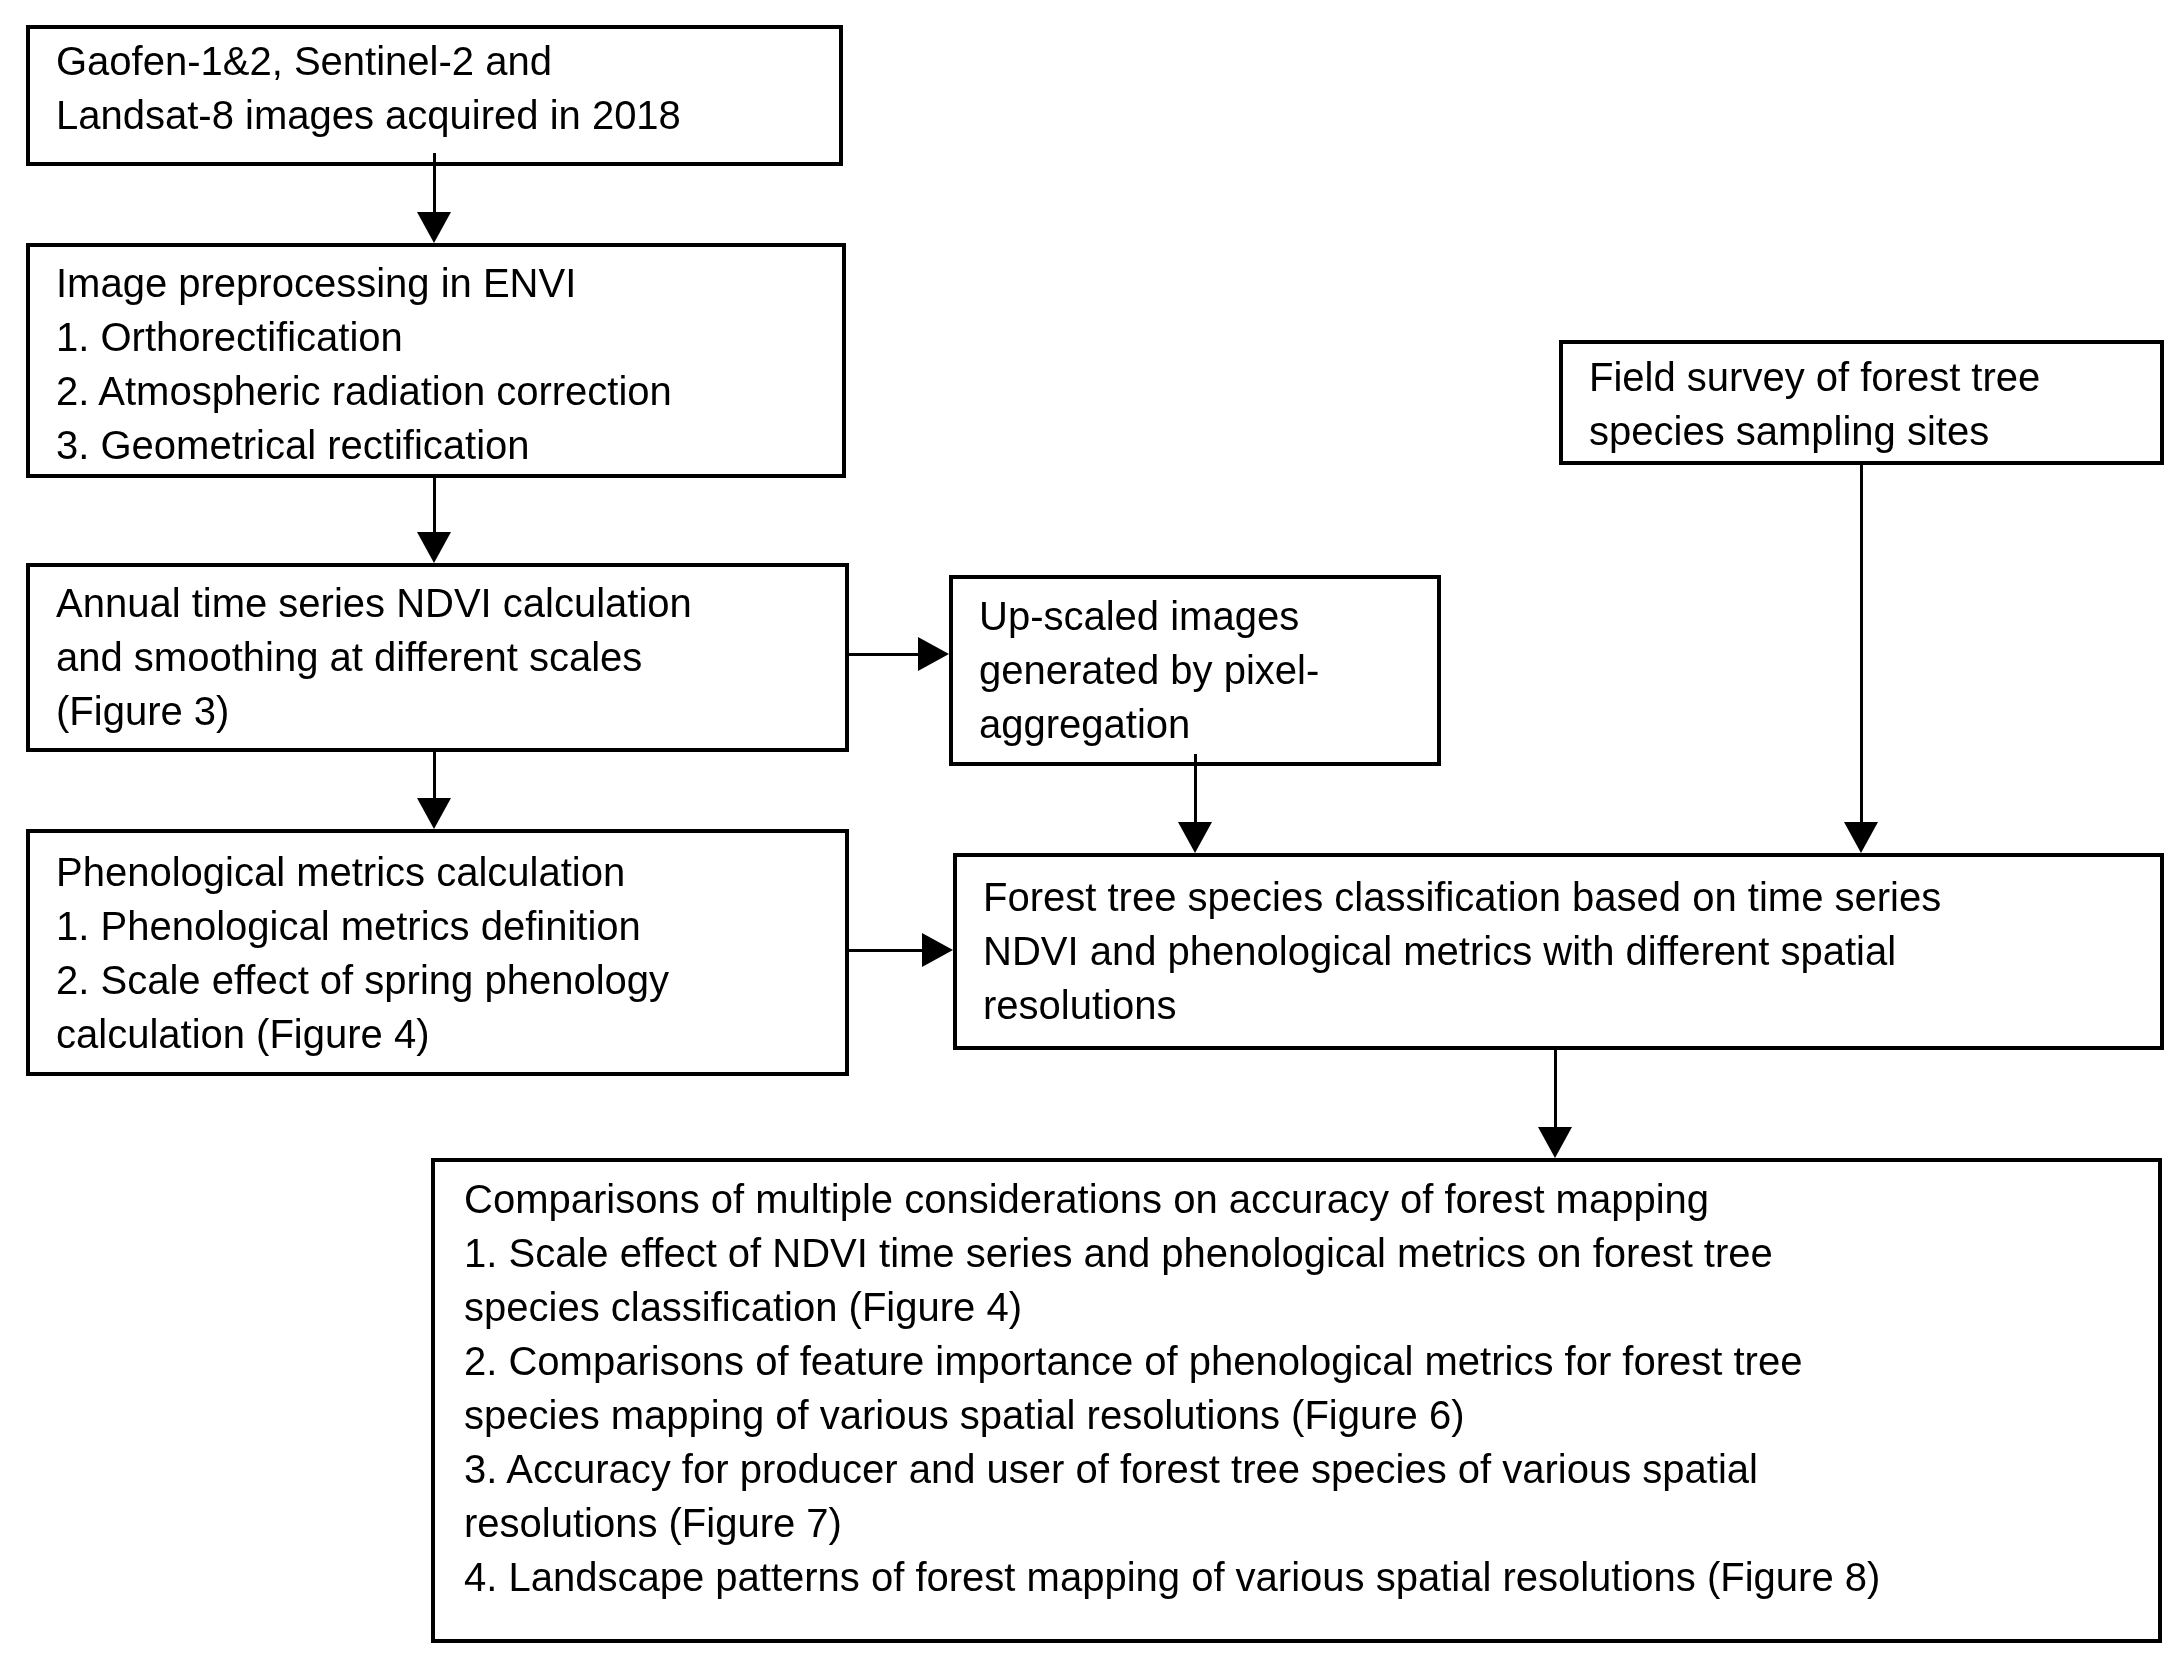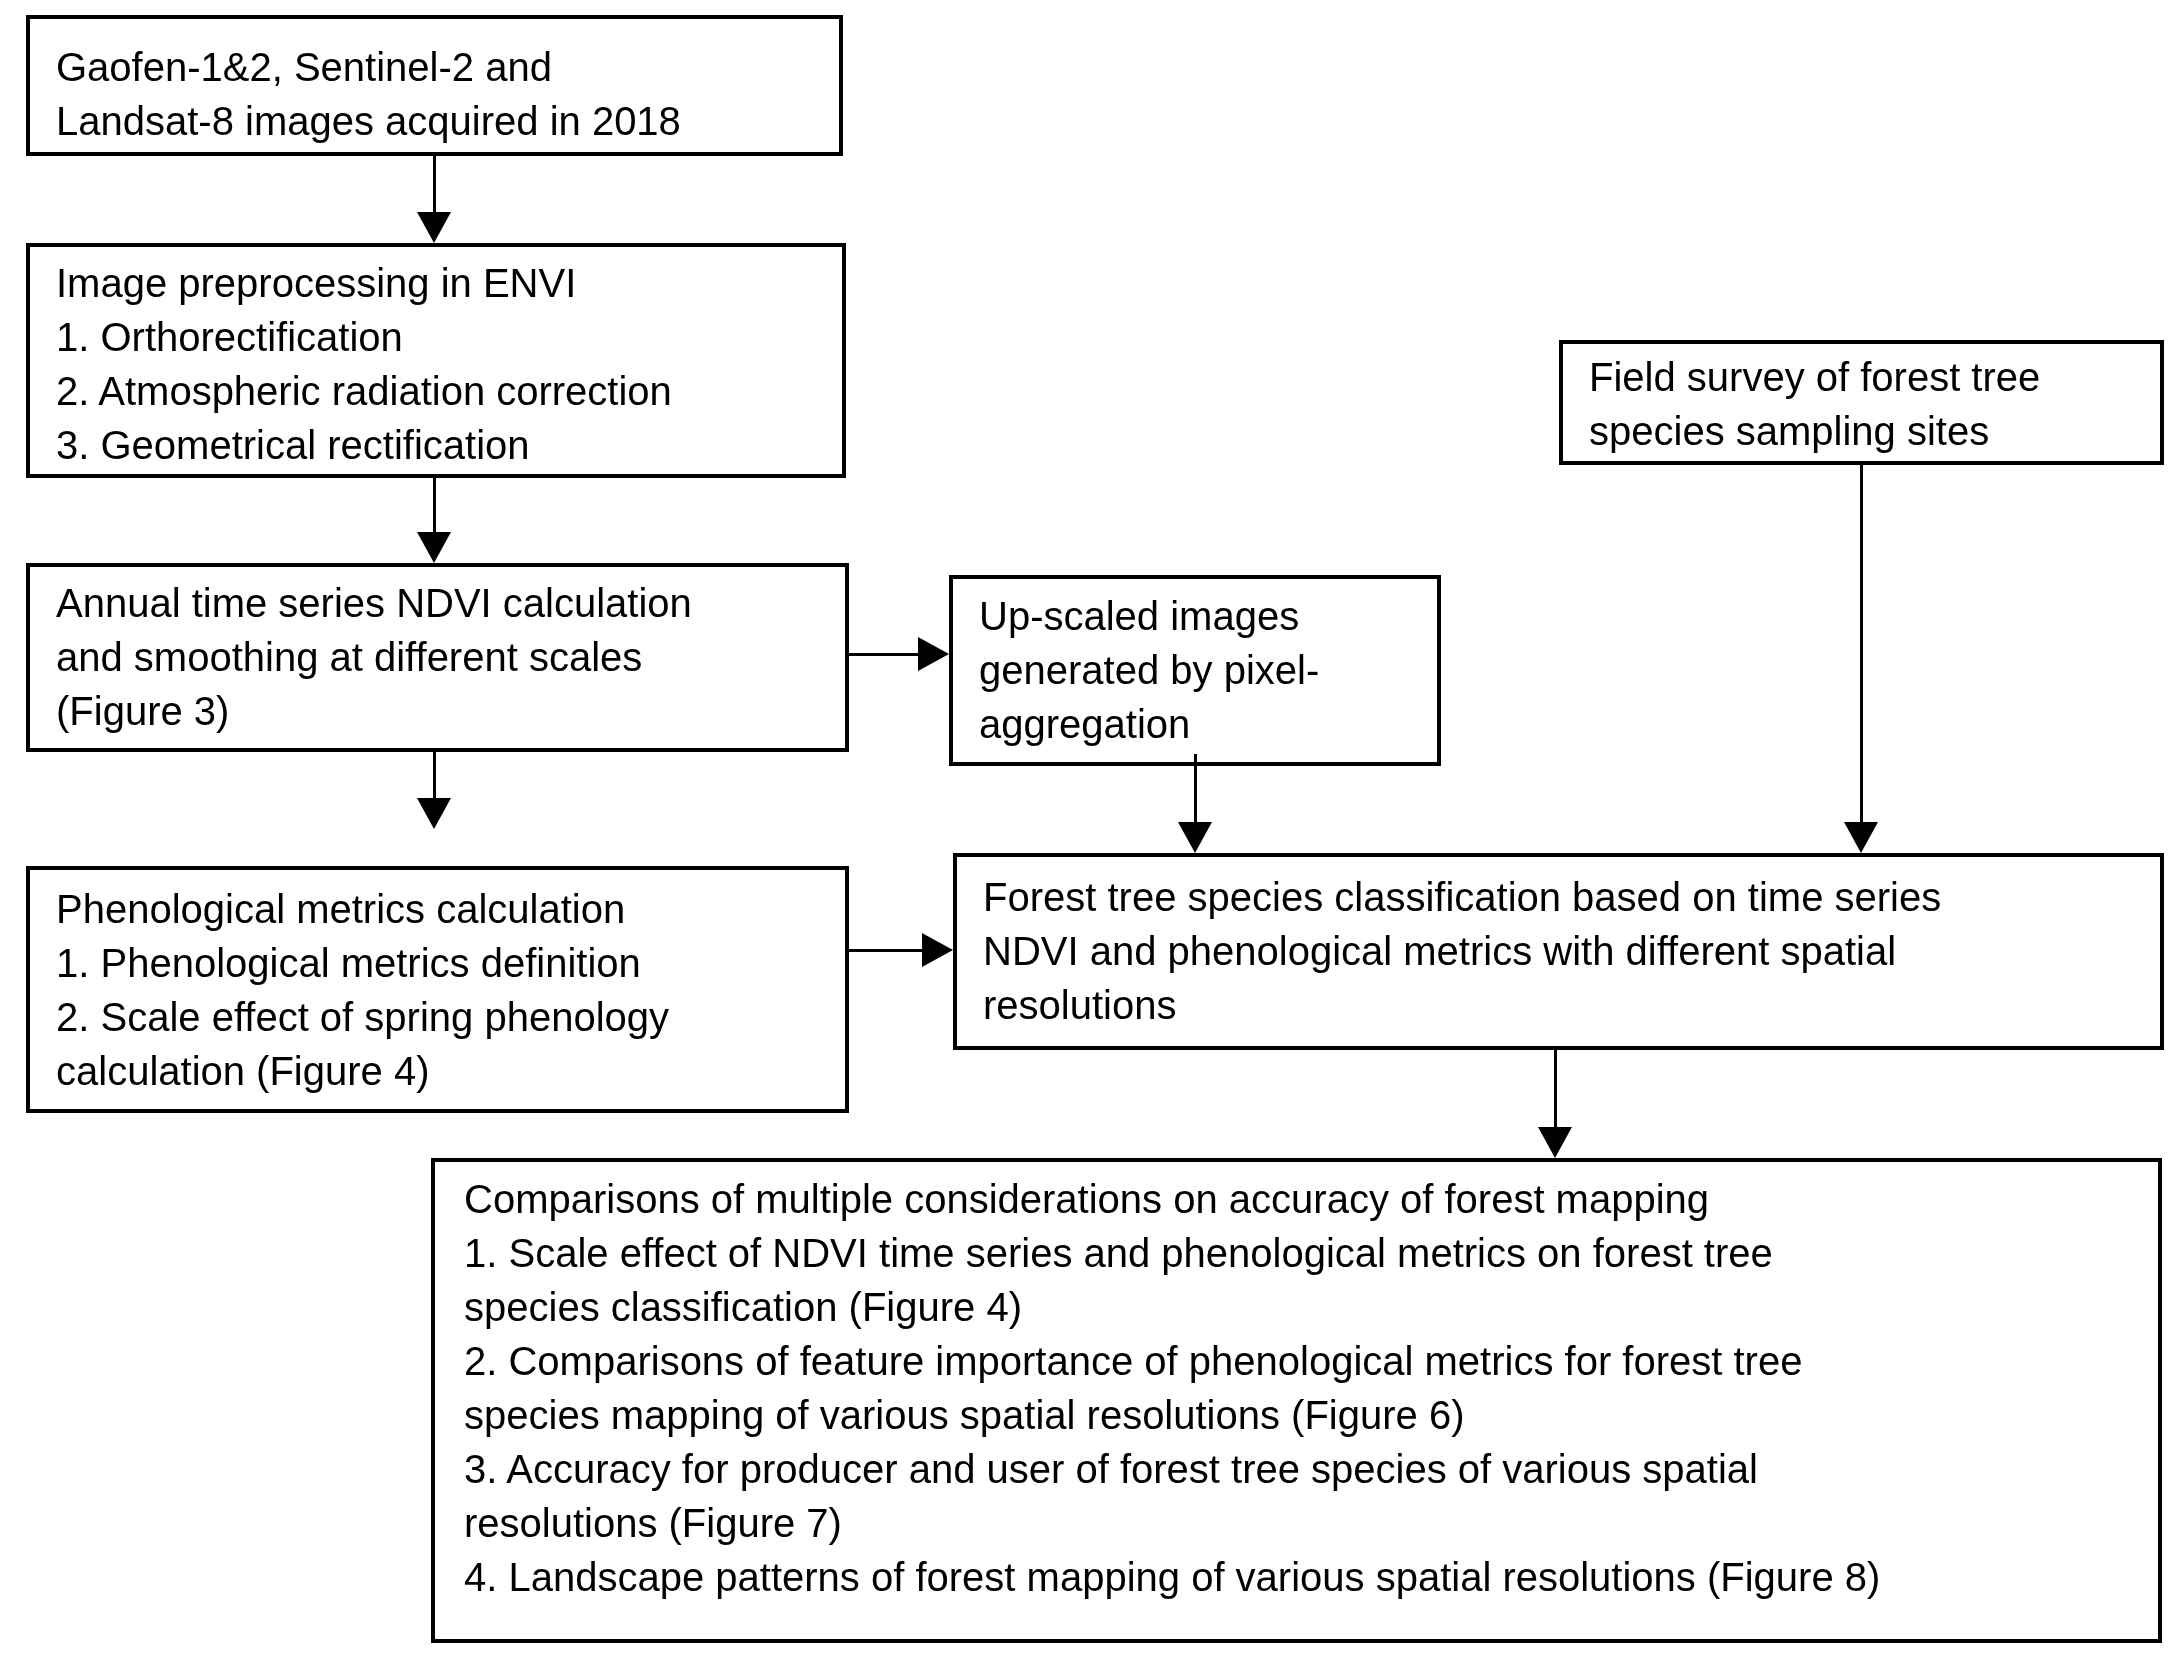--- a/index.html
+++ b/index.html
@@ -59,21 +59,21 @@
     border-top: 17px solid transparent;
     border-bottom: 17px solid transparent;
     border-left: 31px solid #000000;
   }
 </style>
 </head>
 <body>
 
 <div class="canvas">
 
-  <div class="fbox" style="left:26px; top:15px; width:817px; height:141px; padding:21px 26px;">
+  <div class="fbox" style="left:26px; top:25px; width:817px; height:141px; padding:5px 26px;">
     <div class="line">Gaofen-1&amp;2, Sentinel-2 and</div>
     <div class="line">Landsat-8 images acquired in 2018</div>
   </div>
 
   <div class="fbox" style="left:26px; top:243px; width:820px; height:235px; padding:8.8px 26px;">
     <div class="line">Image preprocessing in ENVI</div>
     <div class="line">1. Orthorectification</div>
     <div class="line">2. Atmospheric radiation correction</div>
     <div class="line">3. Geometrical rectification</div>
   </div>
@@ -83,21 +83,21 @@
     <div class="line">and smoothing at different scales</div>
     <div class="line">(Figure 3)</div>
   </div>
 
   <div class="fbox" style="left:949px; top:575px; width:492px; height:191px; padding:10.3px 26px;">
     <div class="line">Up-scaled images</div>
     <div class="line">generated by pixel-</div>
     <div class="line">aggregation</div>
   </div>
 
-  <div class="fbox" style="left:26px; top:829px; width:823px; height:247px; padding:11.8px 26px;margin-top:37px;">
+  <div class="fbox" style="left:26px; top:829px; width:823px; height:247px; padding:11.8px 26px;">
     <div class="line">Phenological metrics calculation</div>
     <div class="line">1. Phenological metrics definition</div>
     <div class="line">2. Scale effect of spring phenology</div>
     <div class="line">calculation (Figure 4)</div>
   </div>
 
   <div class="fbox" style="left:1559px; top:340px; width:605px; height:125px; padding:5.9px 26px;">
     <div class="line">Field survey of forest tree</div>
     <div class="line">species sampling sites</div>
   </div>

